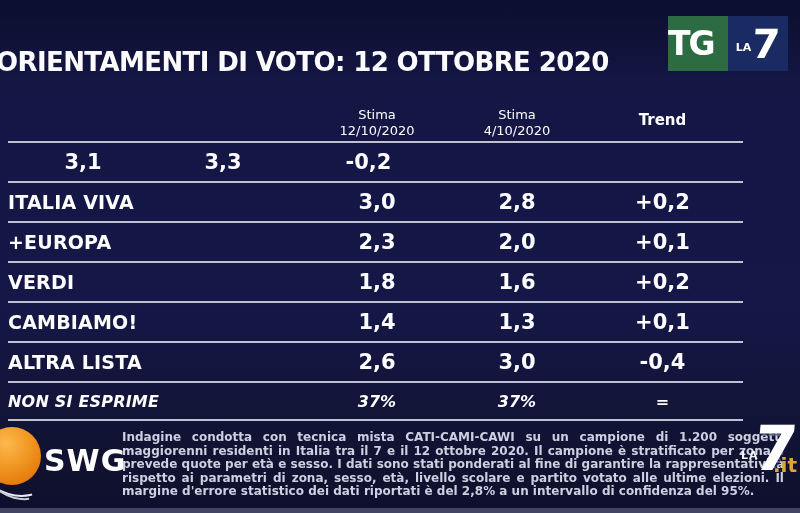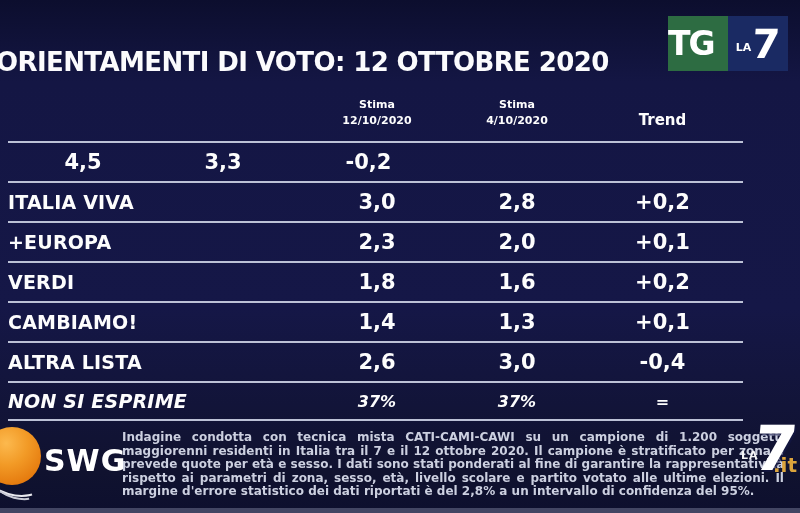--- a/index.html
+++ b/index.html
@@ -18,28 +18,28 @@
   .tglogo .la7box{width:60px;height:55px;background:#1a2a63;display:flex;align-items:center;justify-content:center;}
   .tglogo .la7box .la{font-size:11px;font-weight:bold;margin-top:8px;margin-right:1px;color:#fff;}
   .tglogo .la7box .seven{font-size:40px;font-weight:bold;line-height:1;color:#fff;transform:skewX(-4deg);}
   
   .table{position:absolute;left:8px;top:99px;width:735px;}
   .thead{display:flex;align-items:flex-end;height:44px;box-sizing:border-box;border-bottom:2px solid #bcc1d6;}
   .c-name{width:294px;text-align:left;}
   .c-v1{width:150px;text-align:center;}
   .c-v2{width:130px;text-align:center;}
   .c-tr{width:161px;text-align:center;}
-  .hl{font-size:11px;font-weight:bold;line-height:16px;display:block;padding-bottom:12px;}
+  .hl{font-size:13px;font-weight:normal;line-height:16px;display:block;padding-bottom:2px;}
   .hl .l2{display:block;padding-bottom:0;}
   .trend-label{display:block;font-size:15px;font-weight:bold;margin-bottom:12px;}
   .row{display:flex;align-items:center;height:38px;border-bottom:2px solid #bcc1d6;}
   .row .party{font-size:19px;font-weight:bold;letter-spacing:0.2px;}
   .row .val{font-size:21px;font-weight:bold;}
   .row.special{height:36px;}
-  .row.special .party{font-size:19px;font-style:italic;}
+  .row.special .party{font-size:16px;font-style:italic;}
   .row.special .val{font-size:16px;font-style:italic;}
   
   .swg-ball{position:absolute;left:-17px;top:427px;width:58px;height:58px;border-radius:50%;
     background:radial-gradient(circle at 40% 28%,#fcb94e 0%,#f29a26 40%,#e57a0e 78%,#d66c08 100%);}
   .arc{position:absolute;border-radius:50%;border:2px solid transparent;}
   .arc1{left:-28px;top:429px;width:80px;height:62px;border-bottom-color:#e9e9ef;border-left-color:#e9e9ef;transform:rotate(26deg);}
   .arc2{left:-23px;top:441px;width:72px;height:52px;border-bottom-color:#c9cad6;transform:rotate(32deg);}
   .swg-text{position:absolute;left:44px;top:443px;font-size:30px;font-weight:bold;letter-spacing:1px;color:#fff;}
   .disclaimer{position:absolute;left:122px;top:431px;width:662px;font-size:12px;line-height:13.5px;
     color:#ccd0e0;text-align:justify;font-weight:bold;}
@@ -75,21 +75,21 @@
       </div>
       <div class="c-v2">
         <span class="hl"><span>Stima</span><span class="l2">4/10/2020</span></span>
       </div>
       <div class="c-tr">
         <span class="trend-label">Trend</span>
       </div>
     </div>
 
     <div class="row">
-      <div class="c-v1 val">4,5</div>
+      <div class="c-v1 val">3,1</div>
       <div class="c-v2 val">3,3</div>
       <div class="c-tr val">-0,2</div>
     </div>
     <div class="row">
       <div class="c-name party">ITALIA VIVA</div>
       <div class="c-v1 val">3,0</div>
       <div class="c-v2 val">2,8</div>
       <div class="c-tr val">+0,2</div>
     </div>
     <div class="row">

